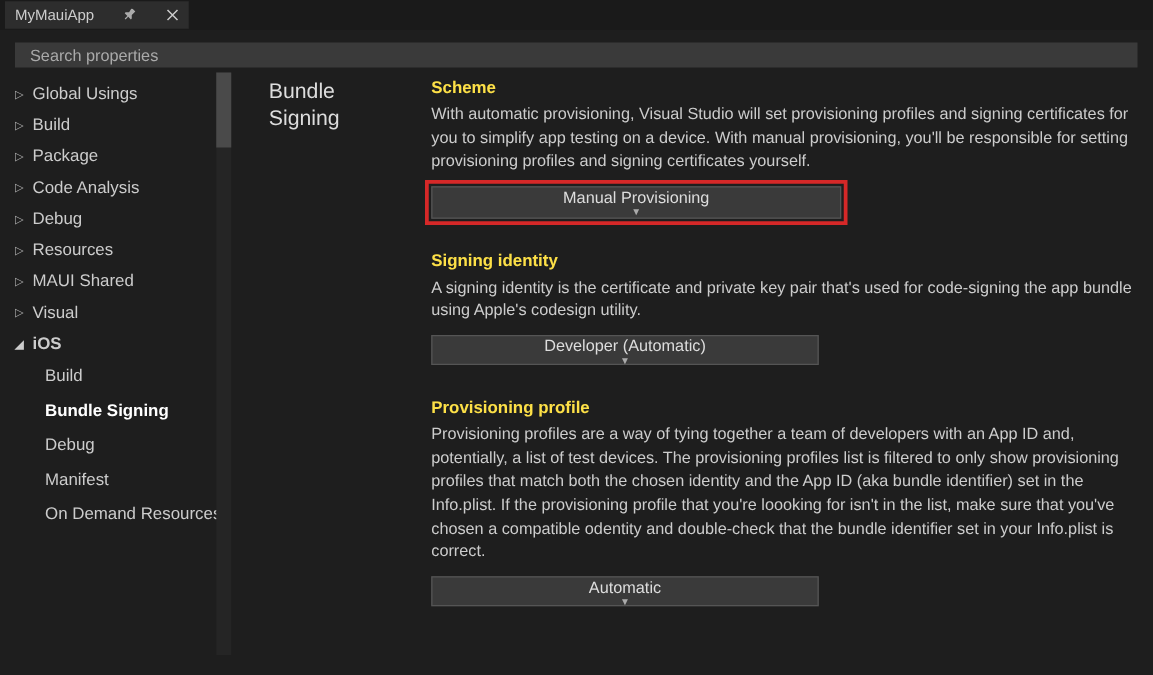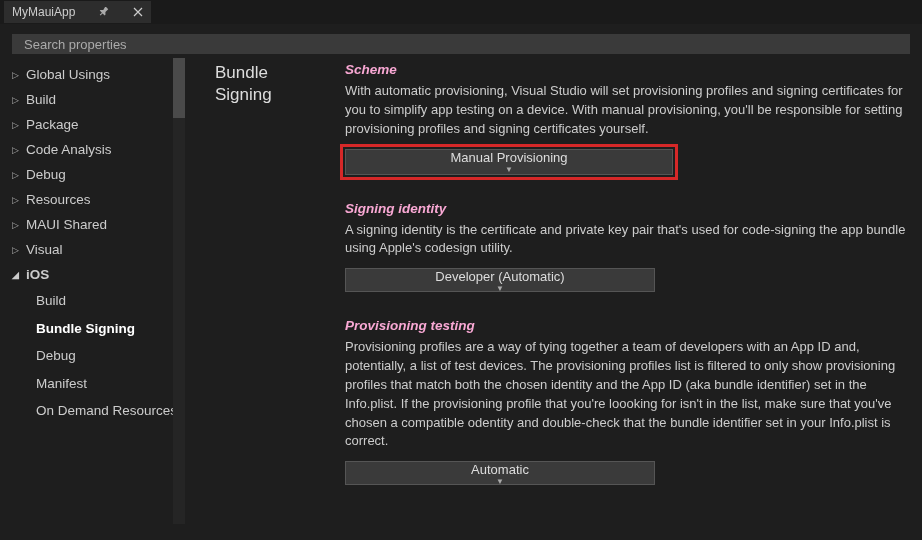--- a/index.html
+++ b/index.html
@@ -99,24 +99,23 @@
       width: 110px;
       flex-shrink: 0;
     }
     .settings {
       flex: 1;
       padding-left: 20px;
     }
     .setting-block { margin-bottom: 26px; }
     .setting-label {
       font-weight: 600;
-      color: #f9a8d4;
+      color: #fde047;
       font-size: 13.5px;
       margin-bottom: 5px;
-      font-style: italic;
     }
     .setting-desc {
       color: #ccc;
       font-size: 13px;
       line-height: 1.45;
       margin-bottom: 10px;
     }
     .dropdown {
       background: #3a3a3a;
       border: 1px solid #555;
@@ -227,21 +226,21 @@
       <div class="setting-block">
         <div class="setting-label">Signing identity</div>
         <div class="setting-desc">A signing identity is the certificate and private key pair that's used for code-signing the app bundle using Apple's codesign utility.</div>
         <div class="dropdown">
           <span>Developer (Automatic)</span>
           <span class="caret">▼</span>
         </div>
       </div>
 
       <div class="setting-block">
-        <div class="setting-label">Provisioning testing</div>
+        <div class="setting-label">Provisioning profile</div>
         <div class="setting-desc">Provisioning profiles are a way of tying together a team of developers with an App ID and, potentially, a list of test devices. The provisioning profiles list is filtered to only show provisioning profiles that match both the chosen identity and the App ID (aka bundle identifier) set in the Info.plist. If the provisioning profile that you're loooking for isn't in the list, make sure that you've chosen a compatible odentity and double-check that the bundle identifier set in your Info.plist is correct.</div>
         <div class="dropdown">
           <span>Automatic</span>
           <span class="caret">▼</span>
         </div>
       </div>
     </div>
   </div>
 </div>
 

